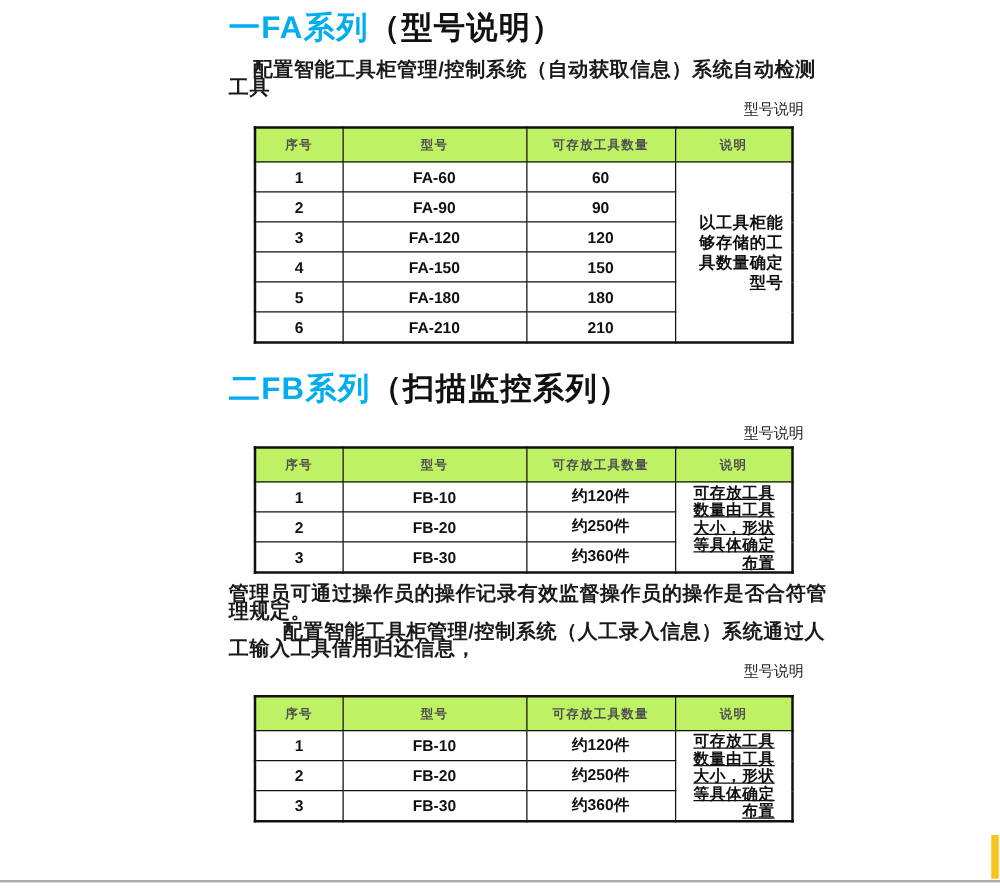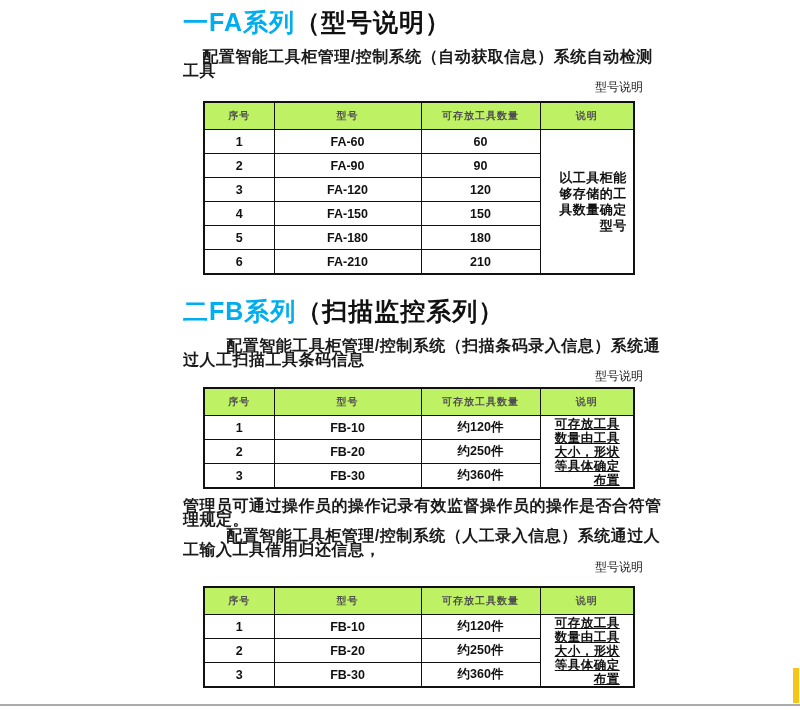--- a/index.html
+++ b/index.html
@@ -182,21 +182,20 @@
                 <td>210</td>
               </tr>
             </tbody>
         </table>
       </div>
     </div>
 
     <div class="section sec2">
       <h1 class="section-title"><span class="series-name">二FB系列</span><span>（扫描监控系列）</span></h1>
       <div class="desc">
-        <div class="dline indent2">配置智能工具柜管理/控制系统（扫描条码录入信息）系统通过人工扫描工具条码信息</div>
       </div>
       <div class="table-wrap">
         <div class="model-label">型号说明</div>
         <table class="spec">
           <colgroup>
               <col style="width:70px">
               <col style="width:147px">
               <col style="width:119px">
               <col style="width:94px">
             </colgroup>

